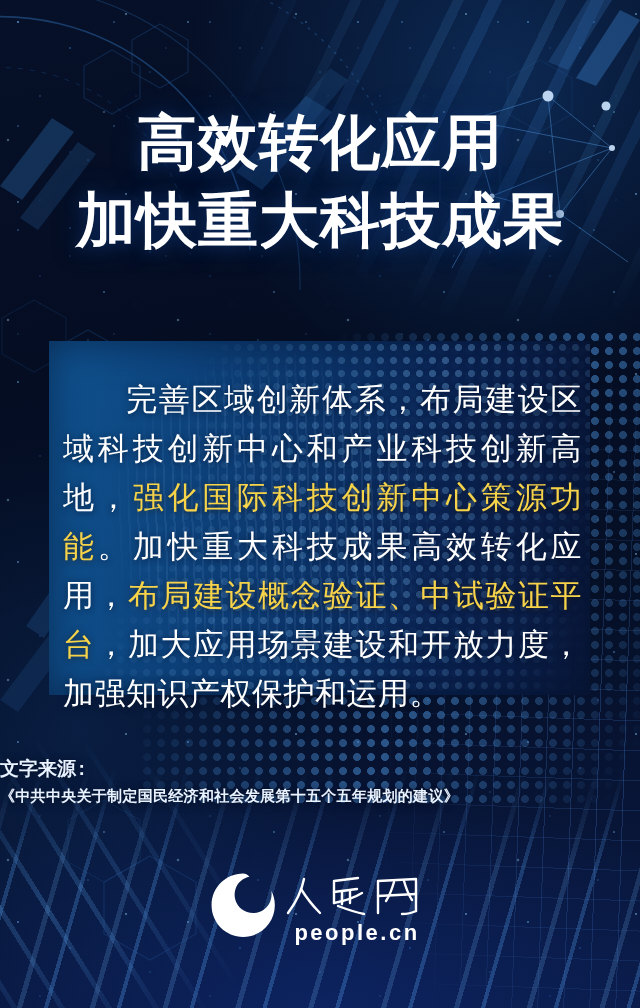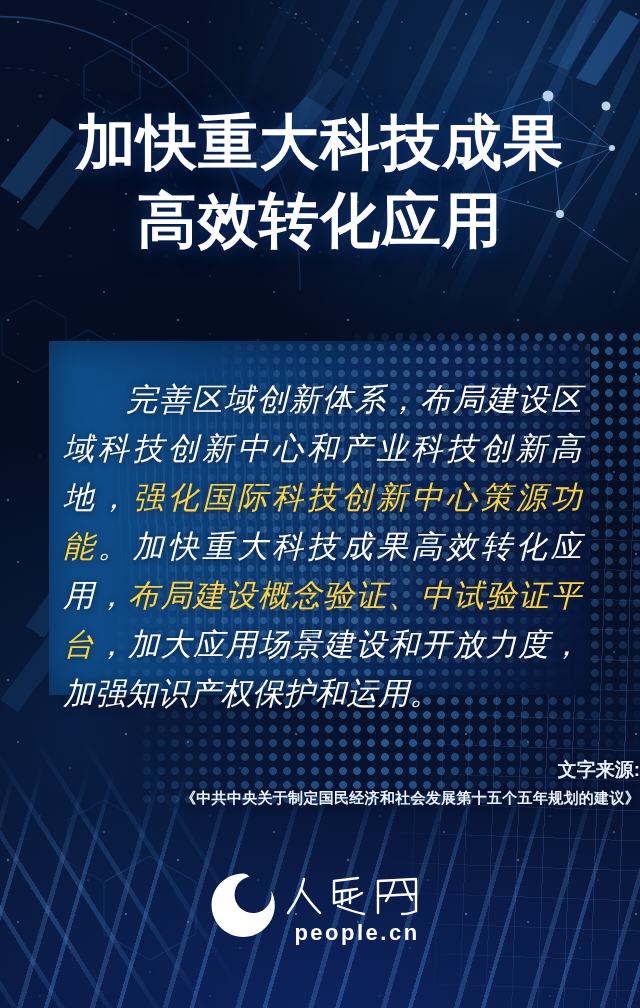--- a/index.html
+++ b/index.html
@@ -109,21 +109,20 @@
     left:49px;top:341px;width:541px;height:354px;
     z-index:5;
     background:
       linear-gradient(96deg,
         rgba(16,84,146,.97) 0%,
         rgba(14,72,132,.95) 22%,
         rgba(12,56,112,.92) 46%,
         rgba(10,36,84,.92) 70%,
         rgba(9,23,58,.95) 100%);
     box-shadow:0 0 38px rgba(4,14,38,.55) inset;
-    font-style:italic;
   }
   .card-dots{
     position:absolute;inset:0;
     background-image:radial-gradient(circle, rgba(120,185,240,.38) 38%, transparent 40%);
     background-size:13px 13px;
     -webkit-mask-image:linear-gradient(110deg,transparent 24%,rgba(0,0,0,.5) 40%,rgba(0,0,0,.9) 60%,rgba(0,0,0,.4) 82%,transparent 95%);
             mask-image:linear-gradient(110deg,transparent 24%,rgba(0,0,0,.5) 40%,rgba(0,0,0,.9) 60%,rgba(0,0,0,.4) 82%,transparent 95%);
     pointer-events:none;
   }
   .card-globe{
@@ -146,23 +145,23 @@
     text-align:justify;
     text-justify:inter-character;
     text-shadow:0 1px 6px rgba(3,16,40,.75);
   }
   .card-text .hl{color:#f7d34a;text-shadow:0 1px 6px rgba(40,24,0,.6);}
   .card-text .indent{display:inline-block;width:2em;}
 
   
   .source{
     position:absolute;left:0;right:0;top:757px;z-index:6;
-    text-align:right;
+    text-align:left;
     color:#e9f2ff;
-    font-family:Liberation Sans, sans-serif;
+    font-family:Liberation Mono, monospace;
     font-weight:700;
     text-shadow:0 1px 8px rgba(2,10,30,.9);
   }
   .source .l1{font-size:19px;line-height:26px;}
   .source .l2{font-size:15px;line-height:30px;letter-spacing:.3px;}
 
   
   .logo{
     position:absolute;left:0;right:0;top:872px;z-index:6;
     display:flex;align-items:center;justify-content:center;
@@ -237,22 +236,22 @@
     </g>
     <g fill="#3a7ec8" fill-opacity=".5">
       <polygon points="640,20 596,86 576,78 620,10"></polygon>
       <polygon points="612,0 568,70 548,62 592,-8" fill-opacity=".3"></polygon>
     </g>
   </svg>
 
   <div class="layer halftone"></div>
 
   <div class="title-wrap">
+    <div class="title-line">高效转化应用</div>
     <div class="title-line">加快重大科技成果</div>
-    <div class="title-line">高效转化应用</div>
   </div>
 
   <div class="card">
     <div class="card-globe"></div>
     <div class="card-dots"></div>
     <div class="card-text" id="body-text"><span class="indent"></span><span>完善区域创新体系，布局建设区域科技创新中心和产业科技创新高地，</span><span class="hl">强化国际科技创新中心策源功能</span><span>。加快重大科技成果高效转化应用，</span><span class="hl">布局建设概念验证、中试验证平台</span><span>，加大应用场景建设和开放力度，加强知识产权保护和运用。</span></div>
   </div>
 
   <div class="source">
     <div class="l1">文字来源:</div>

